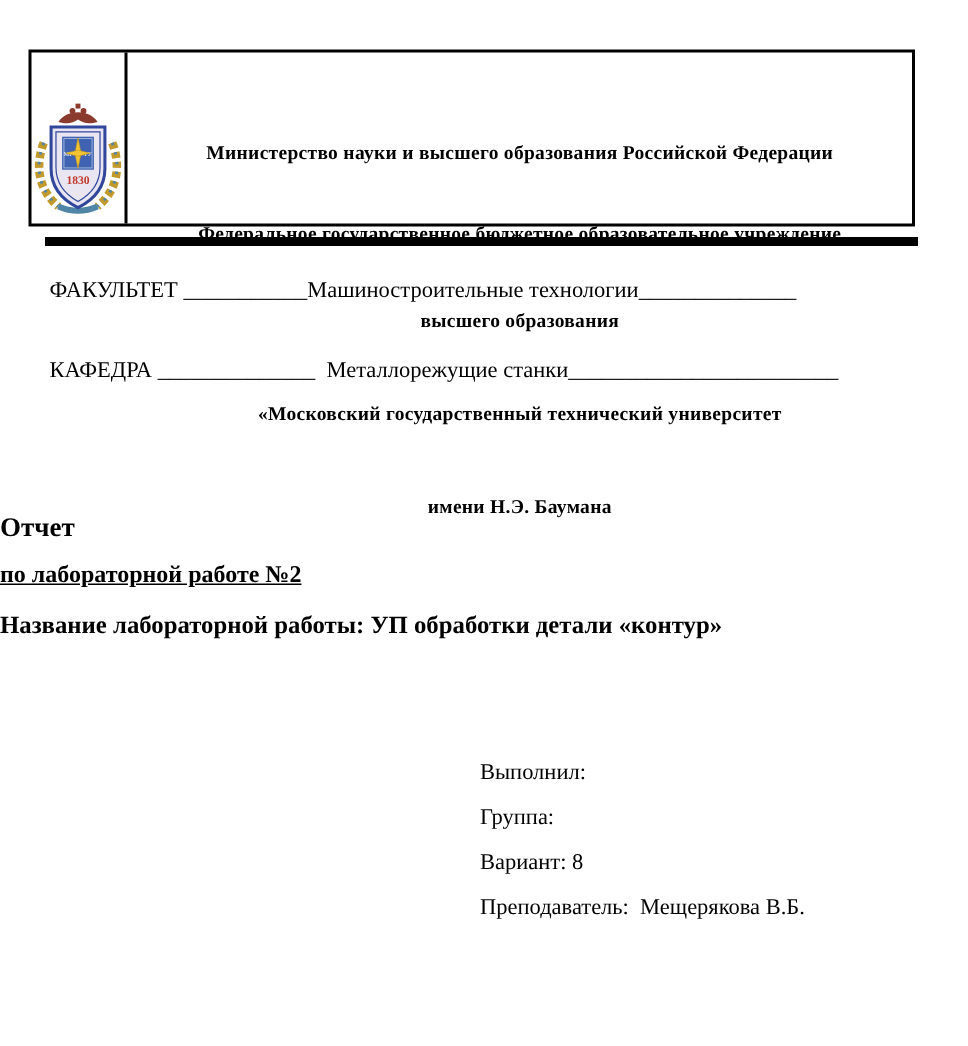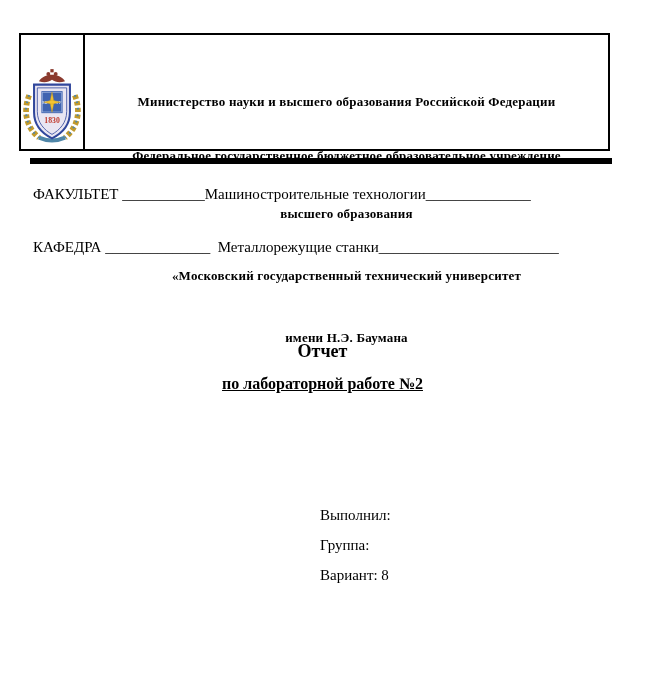--- a/index.html
+++ b/index.html
@@ -61,21 +61,20 @@
     line-height: 20px;
     white-space: pre;
   }
   .faculty-line { top: 184px; }
   .department-line { top: 237px; }
 
   
   .title-line {
     position: absolute;
     left: 0; width: 645px;
-    text-align: center;
     font-weight: bold;
     white-space: pre-wrap;
   }
   .report-title { top: 341px; font-size: 18px; }
   .report-subtitle { top: 375px; font-size: 16px; text-decoration: underline; }
   .work-title { top: 407px; font-size: 16.5px; }
 
   
   .credits {
     position: absolute;
@@ -145,20 +144,22 @@
     </div>
   </div>
 
   <div class="thick-rule"></div>
 
   <div class="faculty-line">ФАКУЛЬТЕТ ___________Машиностроительные технологии______________</div>
   <div class="department-line">КАФЕДРА ______________  Металлорежущие станки________________________</div>
 
   <div class="title-line report-title">Отчет</div>
   <div class="title-line report-subtitle">по лабораторной работе №2</div>
+  <div class="title-line work-title">Название лабораторной работы: УП обработки детали «контур»</div>
 
   <div class="credits">
     <div>Выполнил:</div>
     <div>Группа:</div>
     <div>Вариант: 8</div>
+    <div>Преподаватель:  Мещерякова В.Б.</div>
   </div>
 
 </div>
 
 </body></html>

